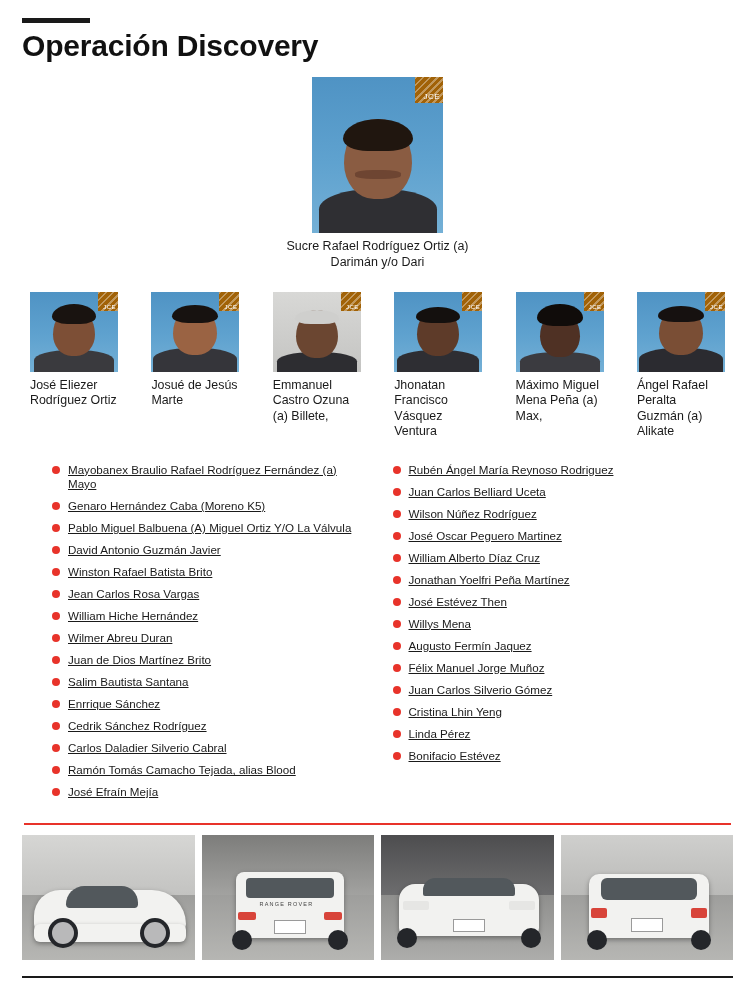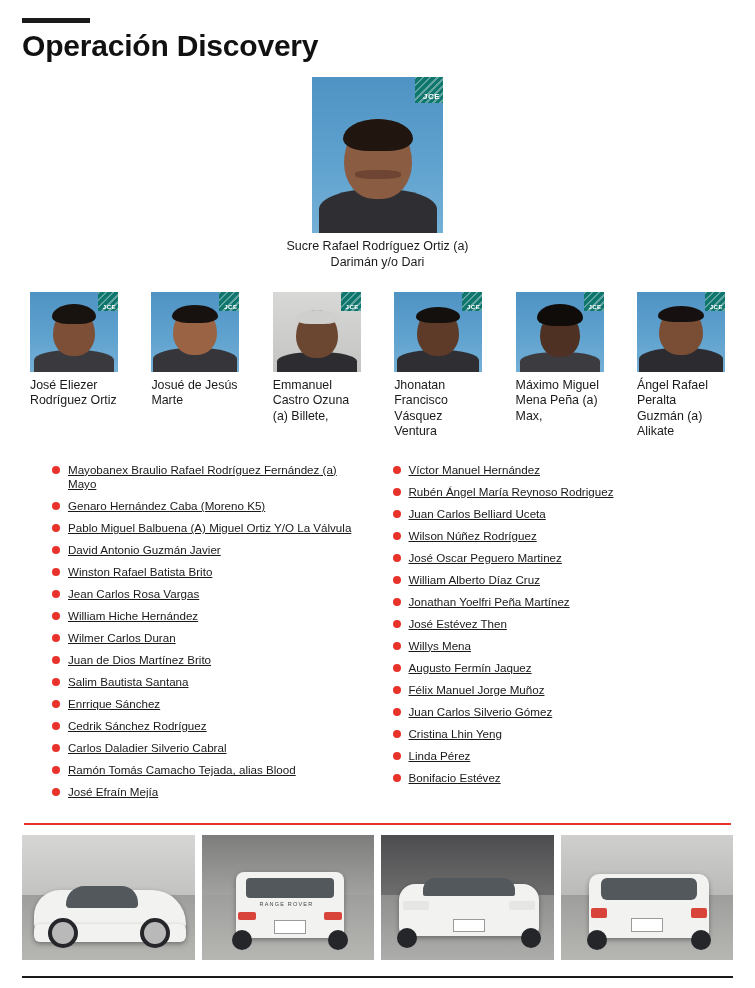--- a/index.html
+++ b/index.html
@@ -65,24 +65,24 @@
   .photo .hair {
     position: absolute;
     left: 50%;
     transform: translateX(-50%);
     border-radius: 50% 50% 35% 35% / 62% 62% 38% 38%;
   }
   .jce-badge {
     position: absolute;
     top: 0; right: 0;
     width: 28px; height: 26px;
-    background: #0f766e;
+    background: #a16207;
     color: #fff;
     font-size: 8px;
-    font-weight: bold;
+    font-weight: normal;
     display: flex;
     align-items: flex-end;
     justify-content: flex-end;
     padding: 0 3px 2px 0;
     letter-spacing: 0.5px;
   }
   .jce-badge::before {
     content: "";
     position: absolute;
     inset: 0;
@@ -341,21 +341,21 @@
       <div class="name-item">
           <span class="bullet"></span>
           <span>Jean Carlos Rosa Vargas</span>
         </div>
       <div class="name-item">
           <span class="bullet"></span>
           <span>William Hiche Hernández</span>
         </div>
       <div class="name-item">
           <span class="bullet"></span>
-          <span>Wilmer Carlos Duran</span>
+          <span>Wilmer Abreu Duran</span>
         </div>
       <div class="name-item">
           <span class="bullet"></span>
           <span>Juan de Dios Martínez Brito</span>
         </div>
       <div class="name-item">
           <span class="bullet"></span>
           <span>Salim Bautista Santana</span>
         </div>
       <div class="name-item">
@@ -373,24 +373,20 @@
       <div class="name-item">
           <span class="bullet"></span>
           <span>Ramón Tomás Camacho Tejada, alias Blood</span>
         </div>
       <div class="name-item">
           <span class="bullet"></span>
           <span>José Efraín Mejía</span>
         </div>
     </div>
     <div class="list-col">
-      <div class="name-item">
-          <span class="bullet"></span>
-          <span>Víctor Manuel Hernández</span>
-        </div>
       <div class="name-item">
           <span class="bullet"></span>
           <span>Rubén Ángel María Reynoso Rodriguez</span>
         </div>
       <div class="name-item">
           <span class="bullet"></span>
           <span>Juan Carlos Belliard Uceta</span>
         </div>
       <div class="name-item">
           <span class="bullet"></span>

